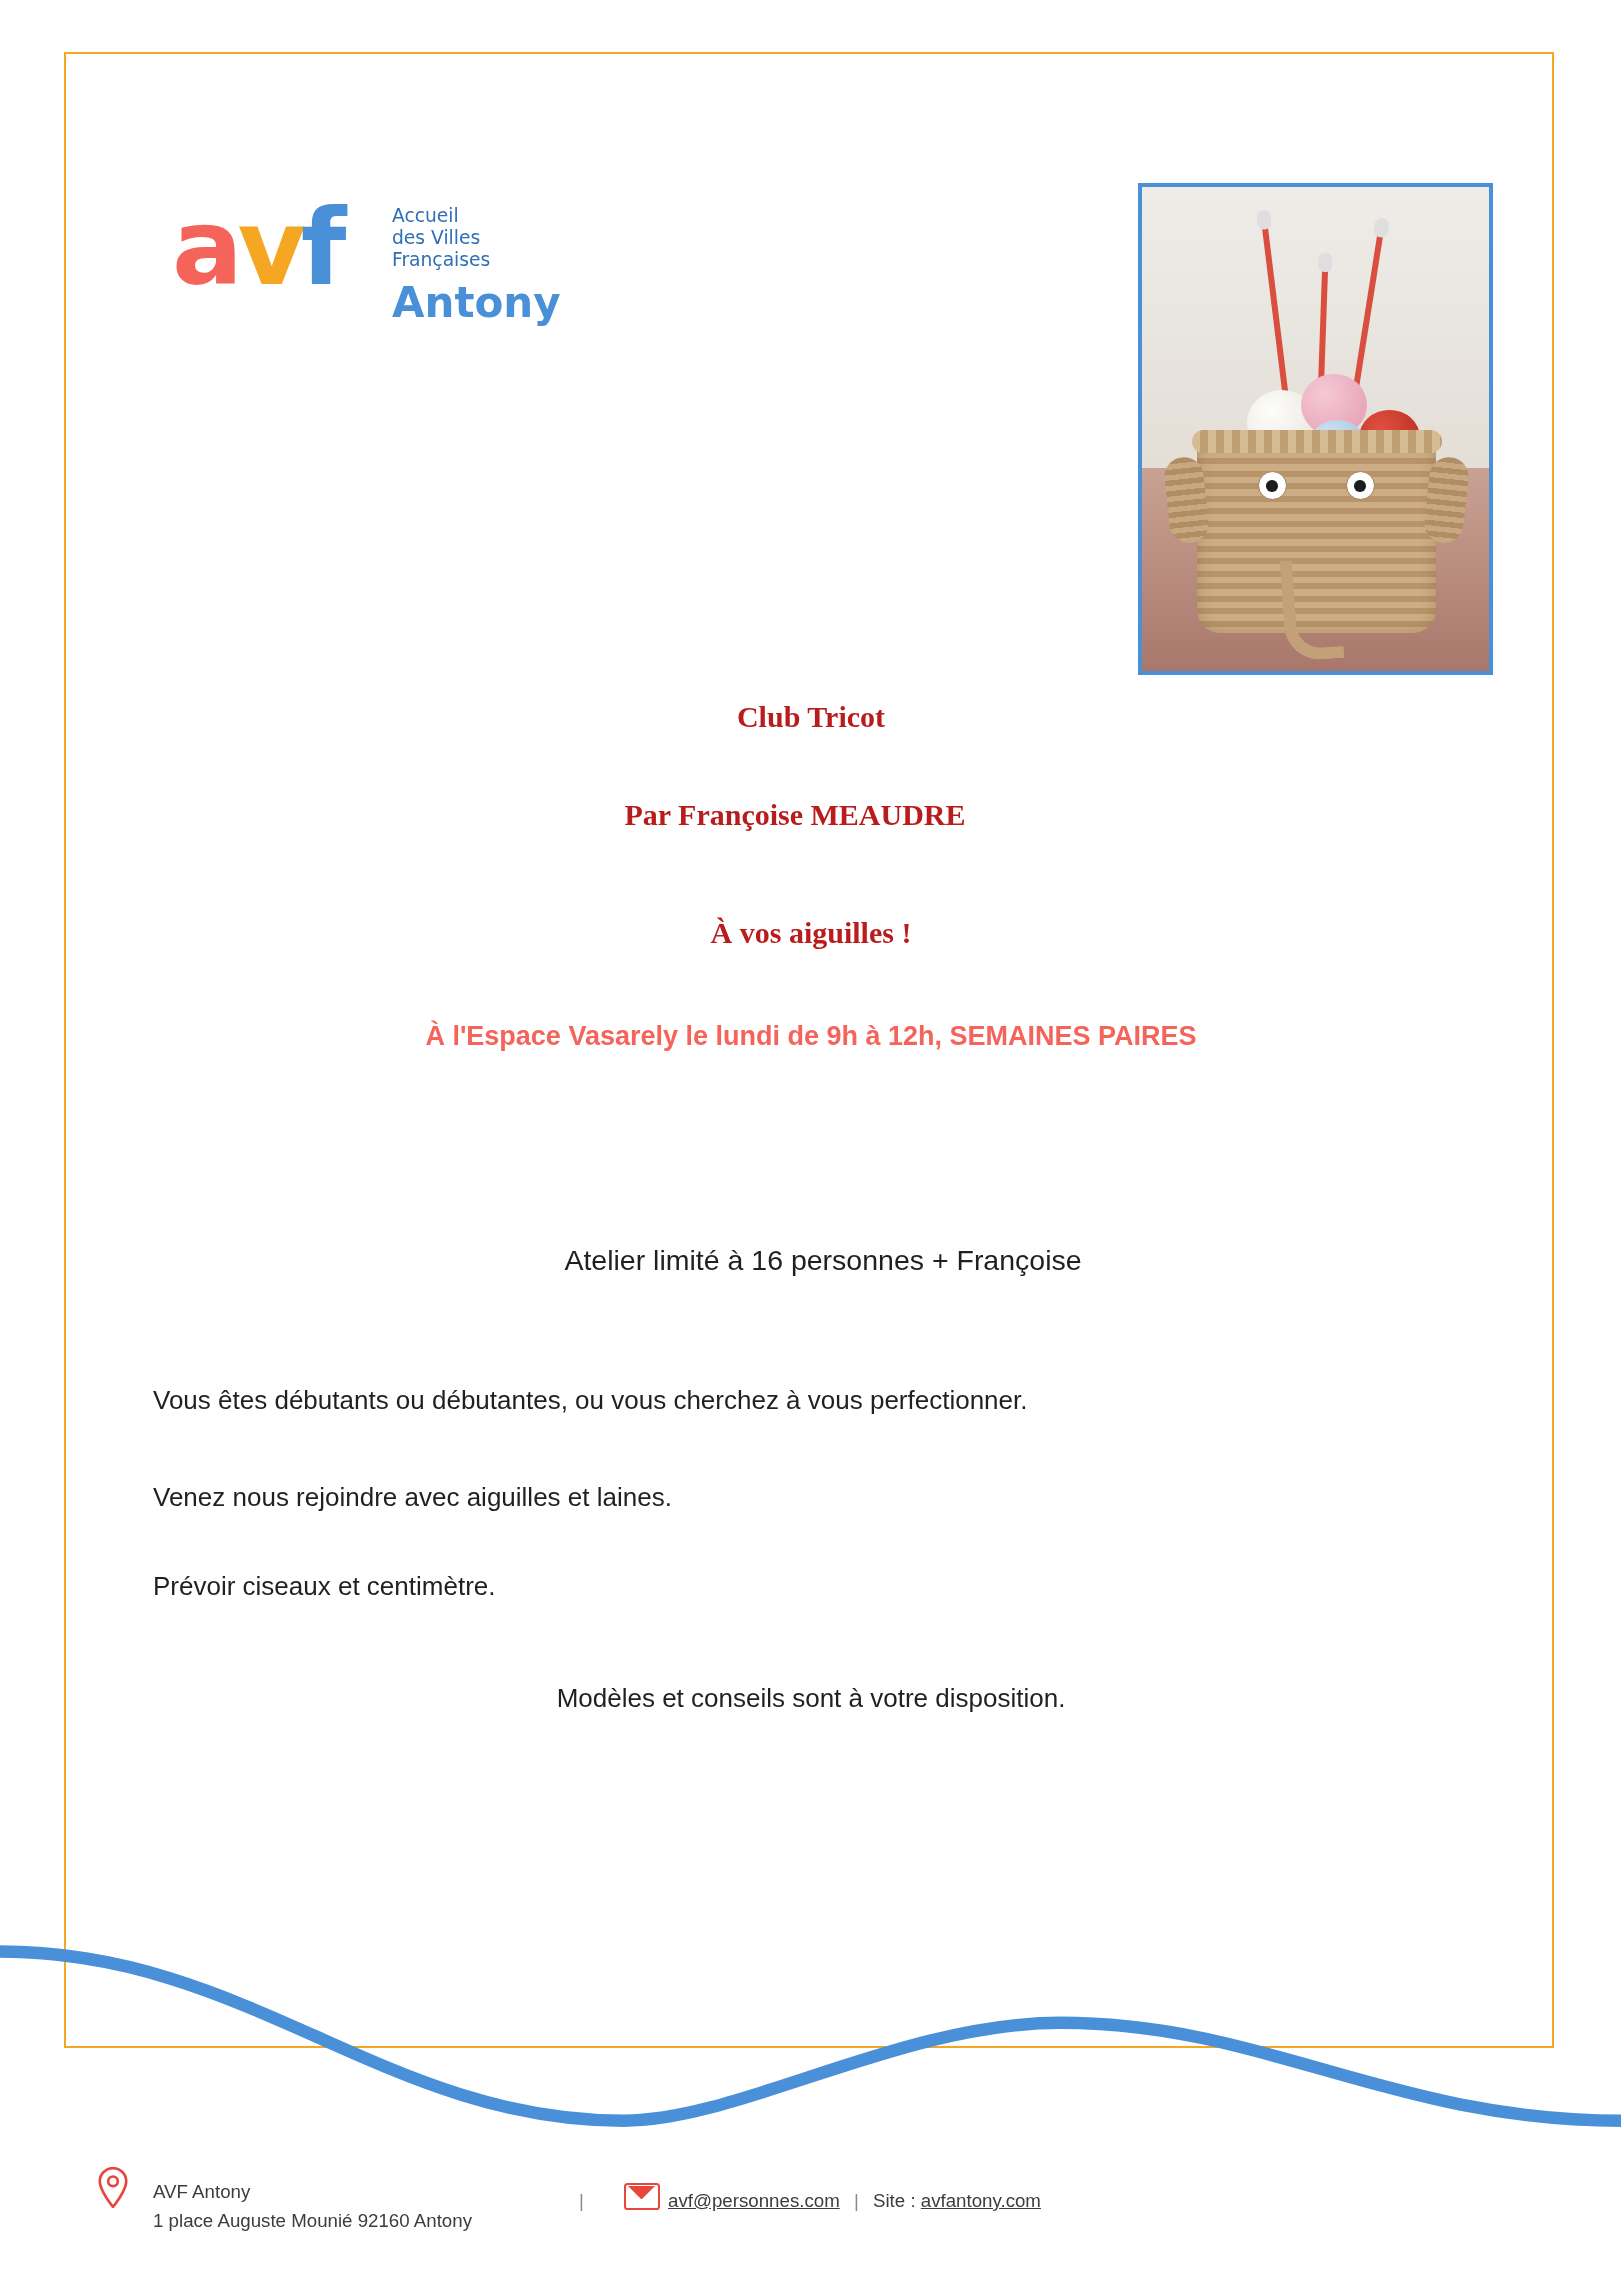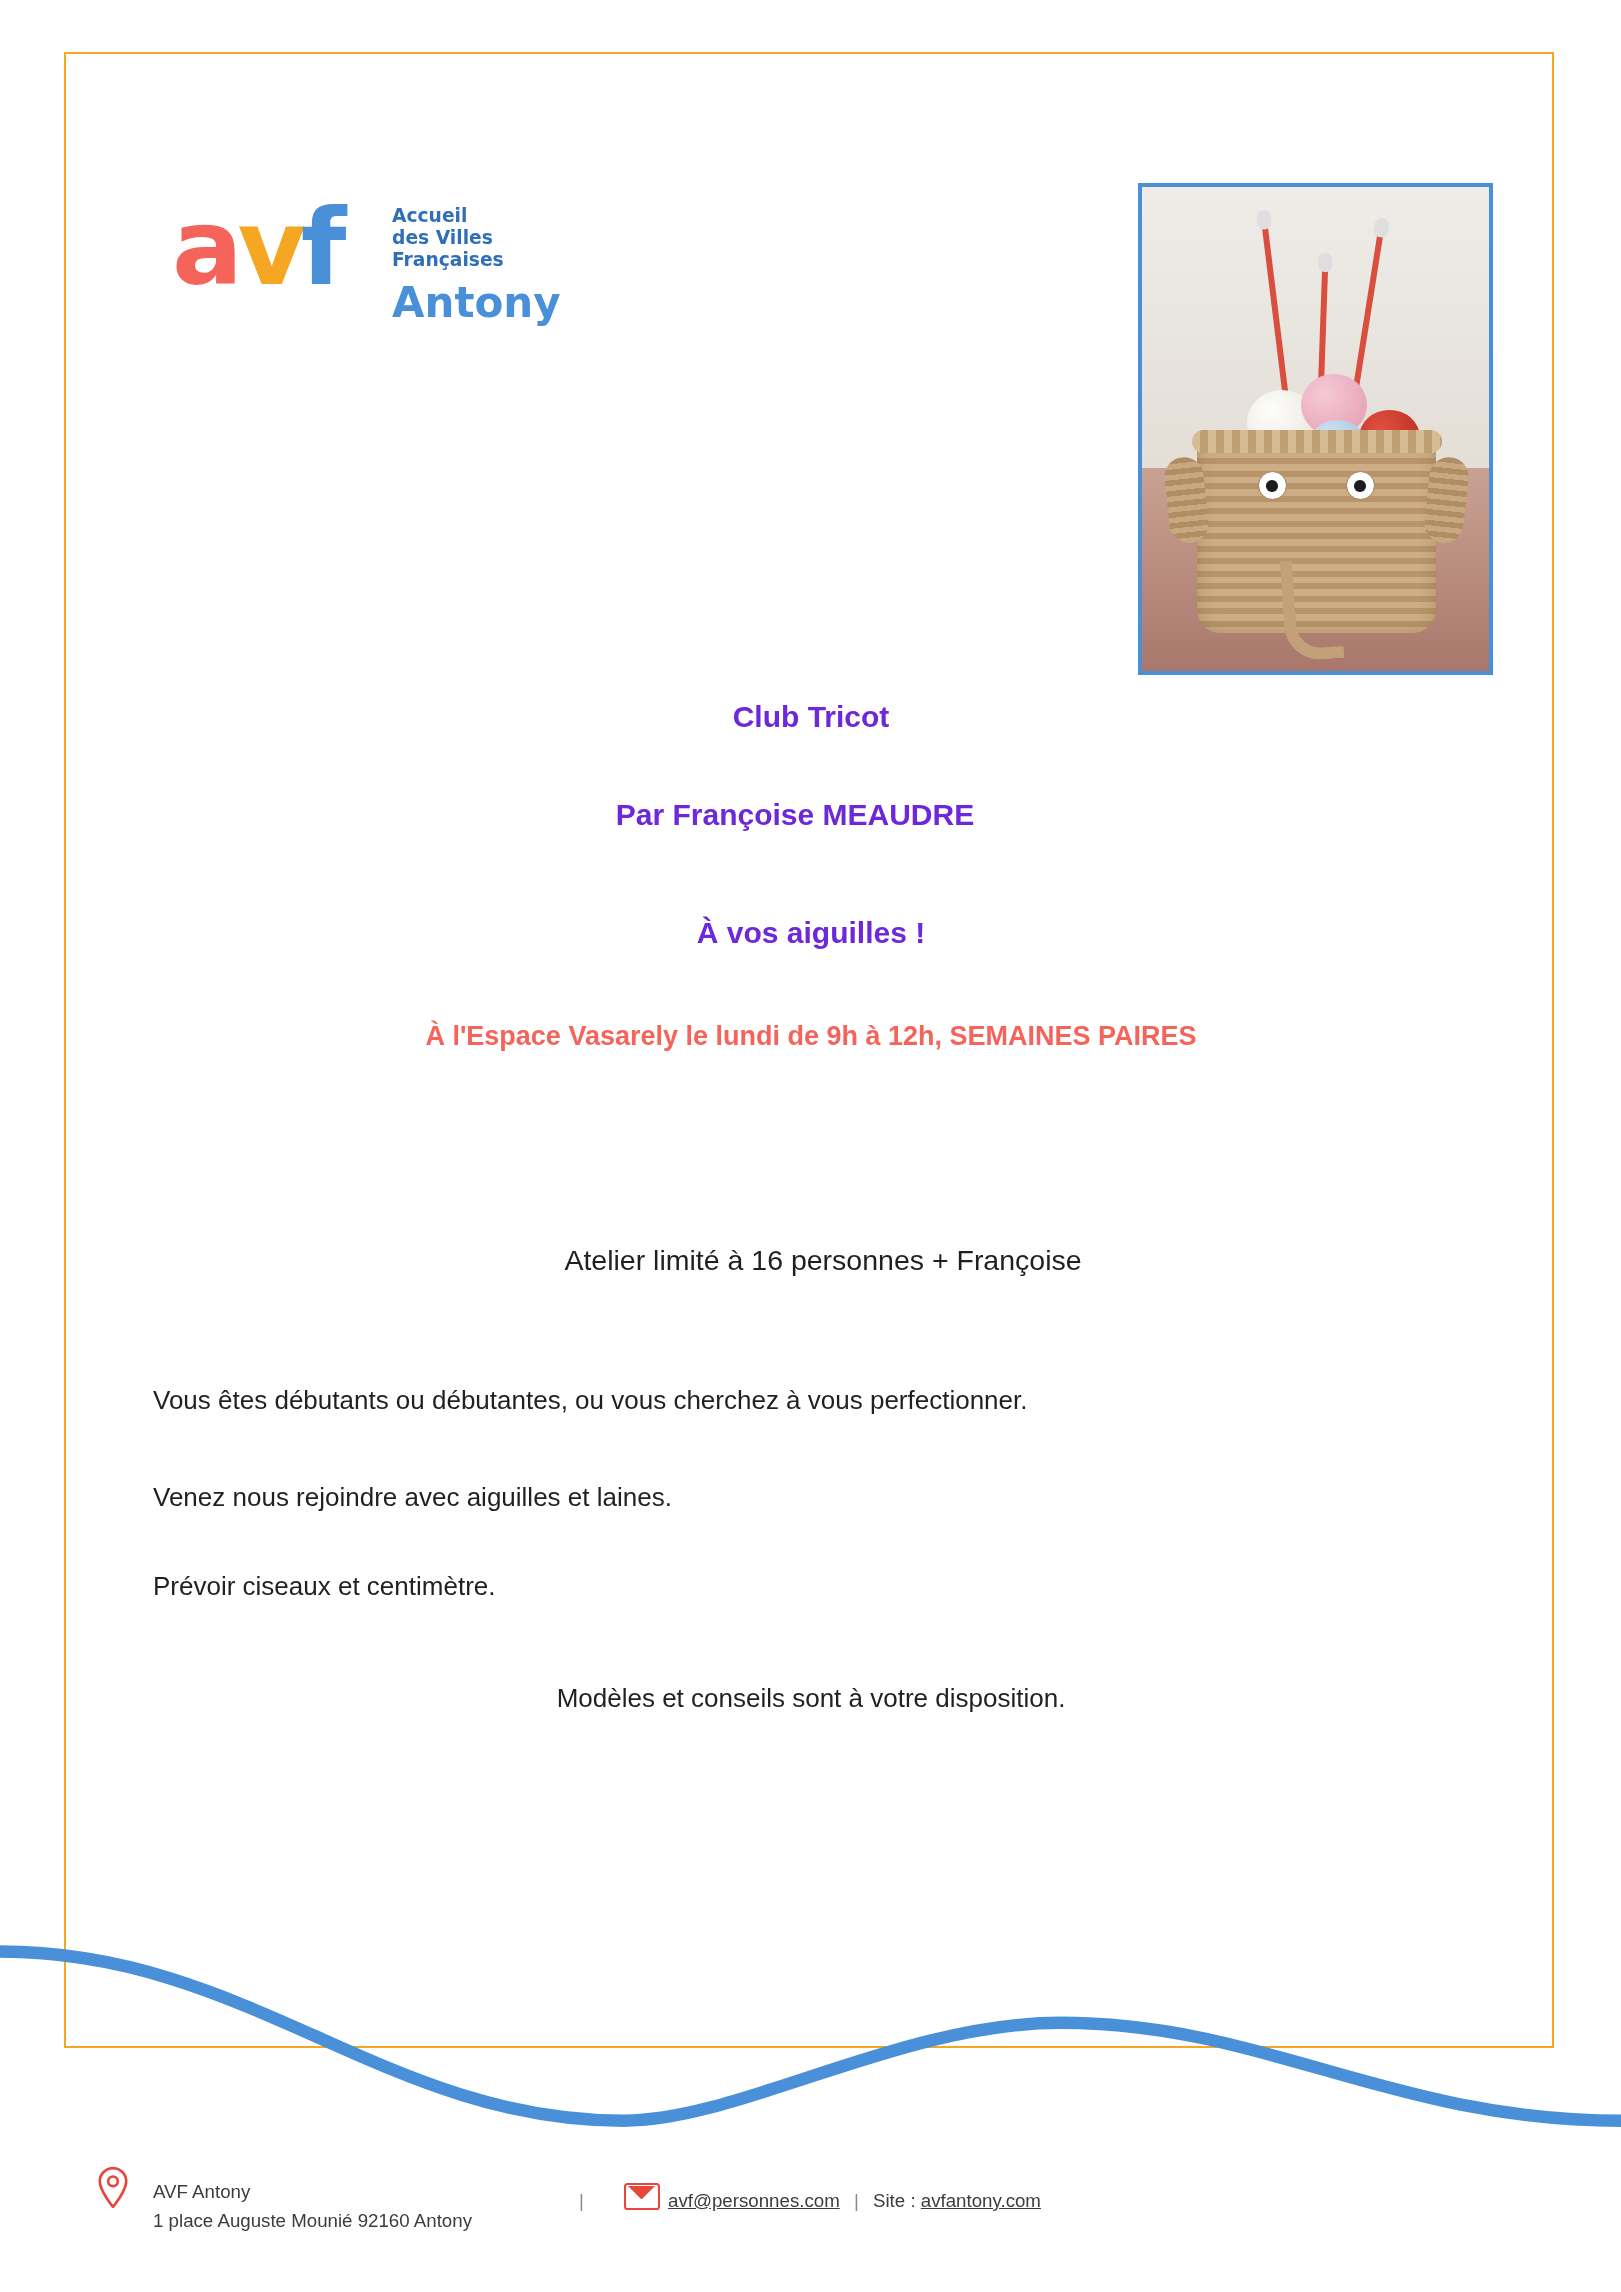--- a/index.html
+++ b/index.html
@@ -53,21 +53,21 @@
   }
   .logo-a { color: #f4645a; }
   .logo-v { color: #f5a623; }
   .logo-f { color: #4a90d9; }
   .logo-sub {
     position: absolute;
     left: 220px;
     top: 9px;
     color: #2f6fb5;
     font-size: 18.7px;
-    font-weight: bold;
+    font-weight: normal;
     line-height: 1.18;
     font-family: "DejaVu Sans", sans-serif;
   }
   .logo-town {
     position: absolute;
     left: 220px;
     top: 82px;
     color: #4a90d9;
     font-size: 42px;
     font-weight: bold;
@@ -177,23 +177,24 @@
     border: 12.5px solid #c2a179;
     border-top: none;
     border-right: none;
     border-radius: 0 0 0 36px;
     transform: rotate(-4deg);
   }
 
   
   .t-center { text-align: center; }
   .heading-blue {
-    color: #6d28d9;
+    color: #b91c1c;
     font-weight: bold;
     font-size: 30px;
+    font-family: Liberation Serif, serif;
   }
   .heading-red {
     color: #f4645a;
     font-weight: bold;
     font-size: 27px;
   }
   .body-dark {
     color: #231f20;
     font-size: 28.5px;
     font-weight: normal;

